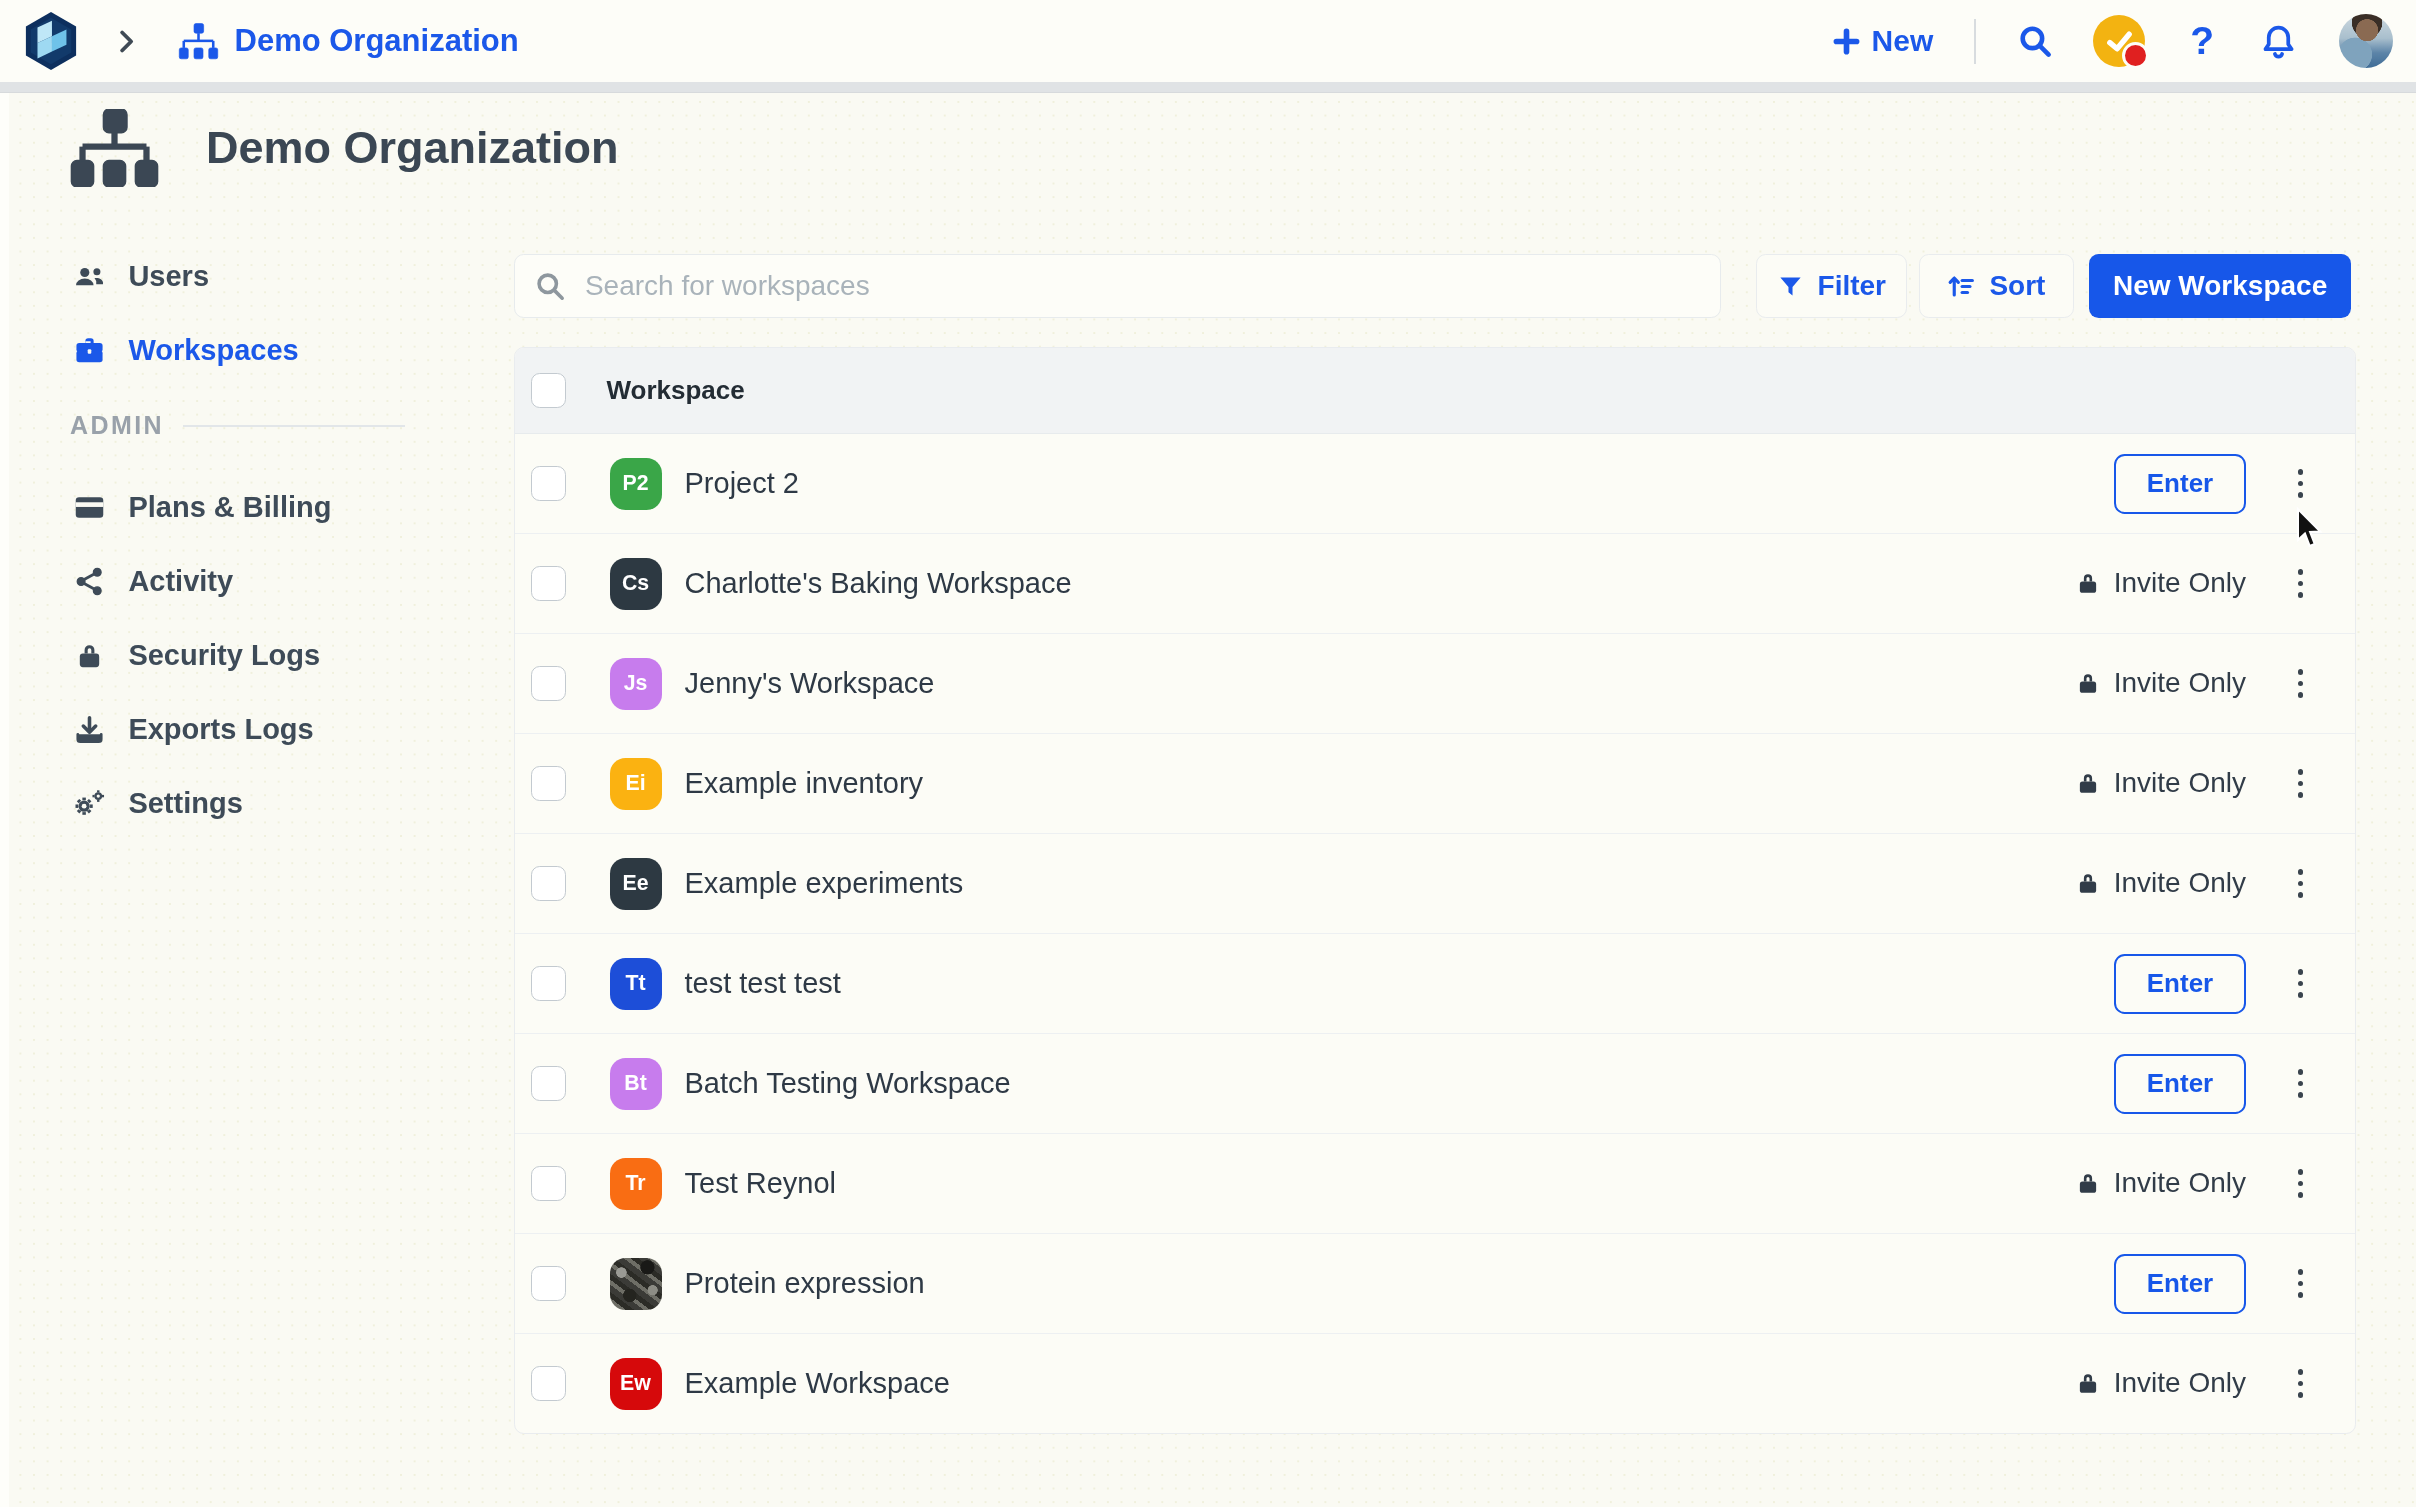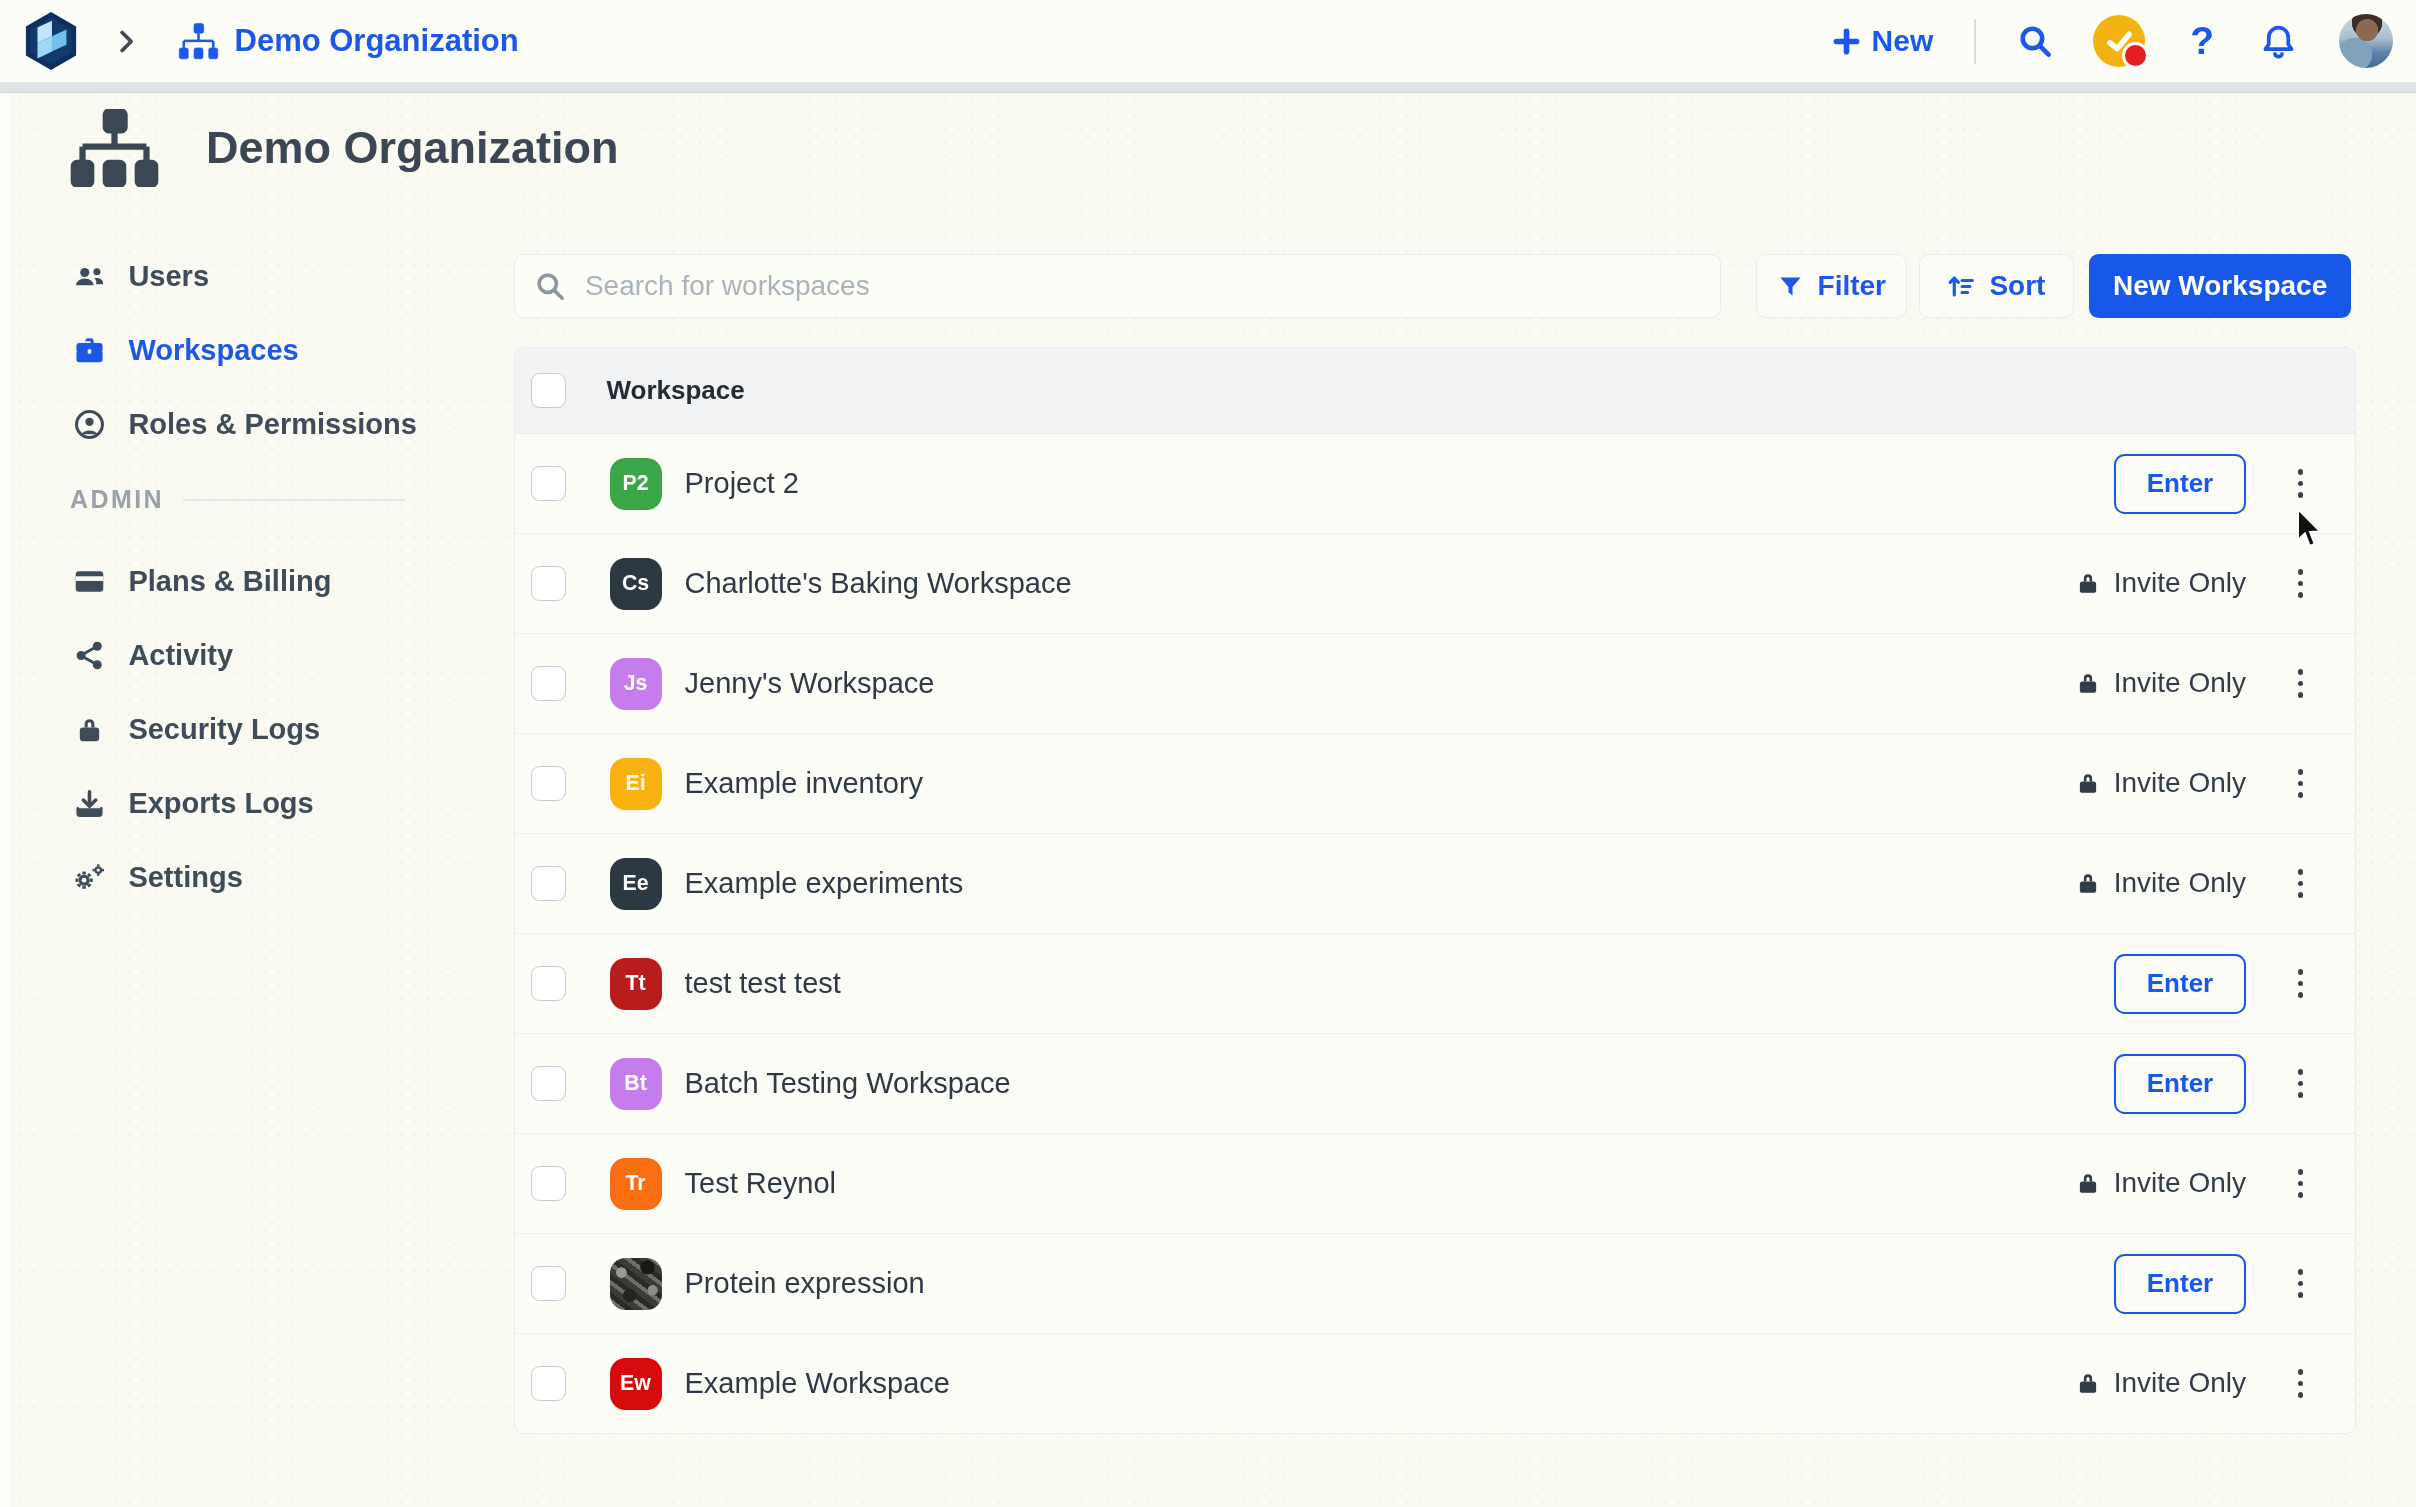--- a/index.html
+++ b/index.html
@@ -201,30 +201,20 @@
           <span class="ico">
             <svg width="33" height="33" viewBox="0 0 24 24" fill="currentColor">
               <path d="M9 6.5 V5 a2 2 0 0 1 2 -2 h2 a2 2 0 0 1 2 2 v1.5 h-2.2 V5.2 h-3.6 v1.3 Z"></path>
               <rect x="2.5" y="6.5" width="19" height="6.5" rx="2"></rect>
               <rect x="2.5" y="12" width="19" height="8.5" rx="2"></rect>
               <rect x="10.7" y="11" width="2.6" height="3.4" rx="0.8" fill="#fafaf3"></rect>
             </svg>
           </span>
           <span>Workspaces</span>
         </div>
-        <div class="side-item">
-          <span class="ico">
-            <svg width="33" height="33" viewBox="0 0 24 24" fill="none" stroke="currentColor" stroke-width="2.2">
-              <circle cx="12" cy="12" r="9.4"></circle>
-              <circle cx="12" cy="10" r="3" fill="currentColor" stroke="none"></circle>
-              <path d="M5.8 19 a7.5 6 0 0 1 12.4 0" fill="currentColor" stroke="none"></path>
-            </svg>
-          </span>
-          <span>Roles &amp; Permissions</span>
-        </div>
       </div>
     <div class="admin-row">
       <span class="admin-label">ADMIN</span>
       <span class="admin-line"></span>
     </div>
     <div id="sidebar-admin" class="admin-group">
         <div class="side-item">
           <span class="ico">
             <svg width="33" height="33" viewBox="0 0 24 24" fill="currentColor">
               <rect x="2" y="4.5" width="20" height="15" rx="2.4"></rect>
@@ -422,21 +412,21 @@
             </span>
             <span class="kebab">
               <i></i>
               <i></i>
               <i></i>
             </span>
           </span>
         </div>
         <div class="t-row">
           <span class="checkbox"></span>
-          <span class="avatar" style="background: #b91c1c;">Tt</span>
+          <span class="avatar" style="background: #1d4ed8;">Tt</span>
           <span class="ws-name">test test test</span>
           <span class="row-right">
             <button class="enter-btn">Enter</button>
             <span class="kebab">
               <i></i>
               <i></i>
               <i></i>
             </span>
           </span>
         </div>

